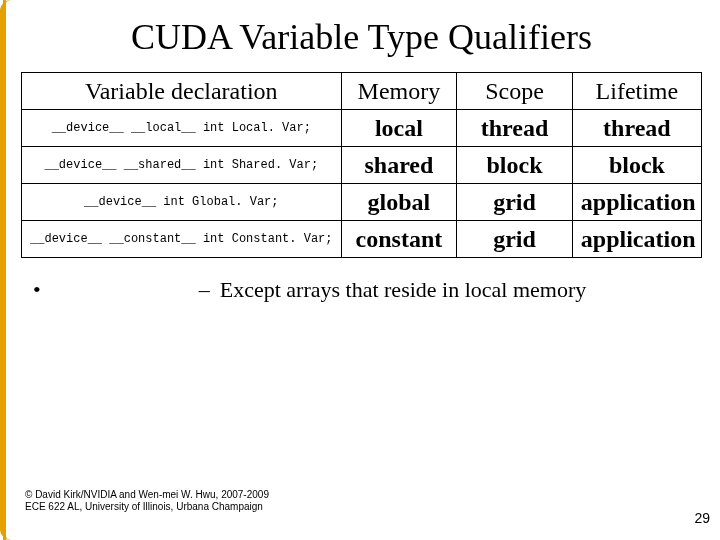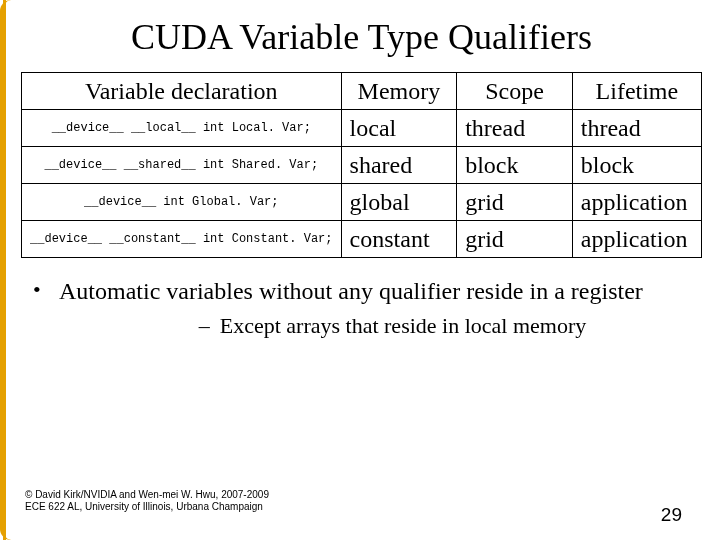--- a/index.html
+++ b/index.html
@@ -42,20 +42,22 @@
     padding: 4px 8px;
     font-size: 24px;
     vertical-align: middle;
     height: 28px;
   }
   table.qual th {
     font-weight: normal;
     text-align: center;
   }
   table.qual td {
+    text-align: center;
+    font-weight: bold;
   }
   table.qual td.decl {
     text-align: center;
     font-family: "Courier New", Courier, monospace;
     font-size: 12px;
     font-weight: normal;
     white-space: nowrap;
   }
   col.c-decl { width: 47%; }
   col.c-mem  { width: 17%; }
@@ -99,23 +101,23 @@
   .footer {
     position: absolute;
     left: 22px;
     bottom: 28px;
     font-size: 10px;
     line-height: 1.15;
     font-family: Arial, sans-serif;
   }
   .pagenum {
     position: absolute;
-    right: 38px;
+    right: 10px;
     bottom: 14px;
-    font-size: 19px;
+    font-size: 14px;
     font-family: Arial, sans-serif;
   }
 </style>
 </head>
 <body>
 
 <div class="slide">
   <div class="accent-bar"></div>
 
   <h1 class="title">CUDA Variable Type Qualifiers</h1>
@@ -158,21 +160,20 @@
         <td class="decl">__device__ __constant__  int Constant. Var;</td>
         <td>constant</td>
         <td>grid</td>
         <td>application</td>
       </tr>
     </tbody>
   </table>
 
   <ul class="bullets">
     <li>
-      <span>Automatic variables without any qualifier reside in a register</span>
       <ul class="sub">
         <li><span>Except arrays that reside in local memory</span></li>
       </ul>
     </li>
   </ul>
 
   <div class="footer">
     <div>© David Kirk/NVIDIA and Wen-mei W. Hwu, 2007-2009</div>
     <div>ECE 622 AL, University of Illinois, Urbana Champaign</div>
   </div>

